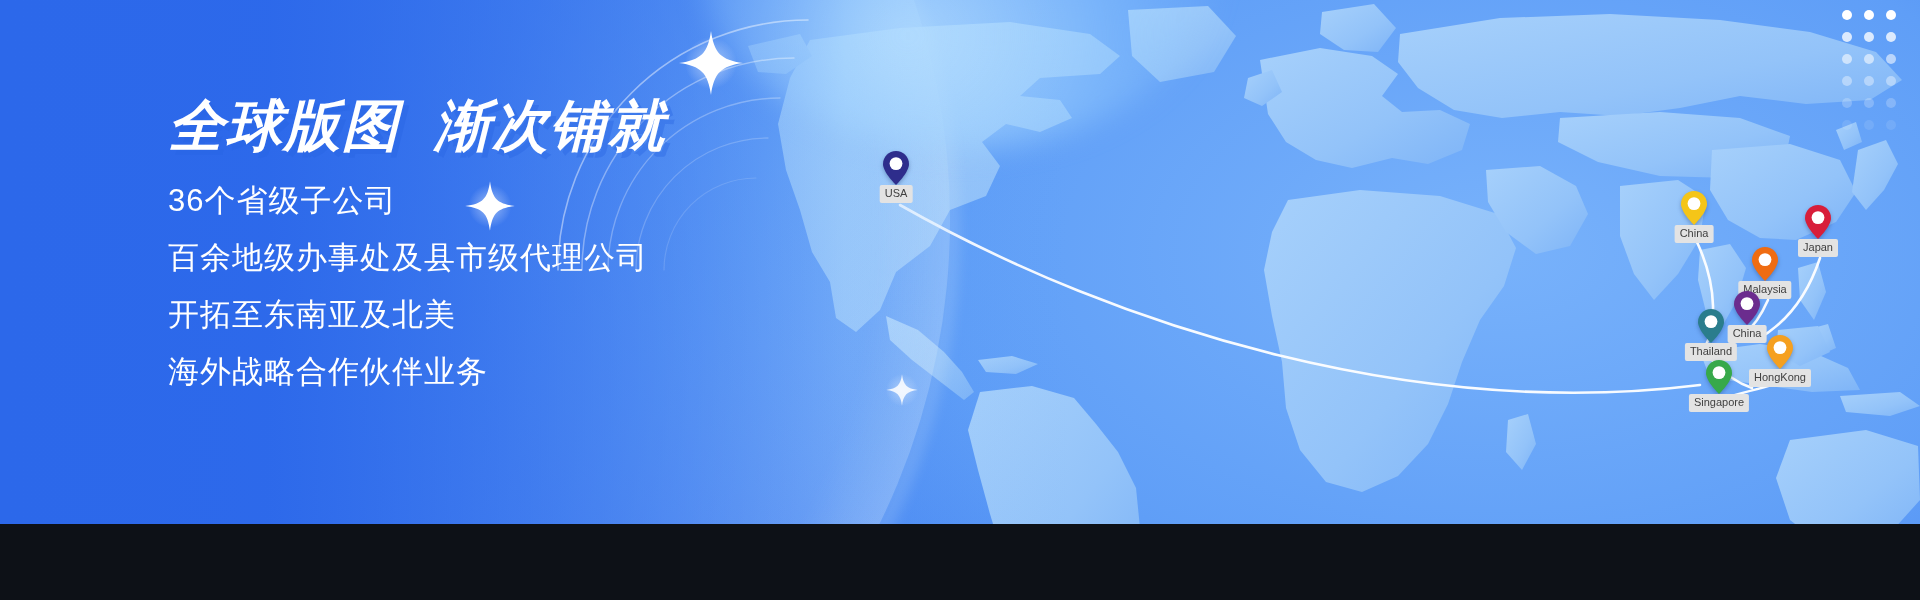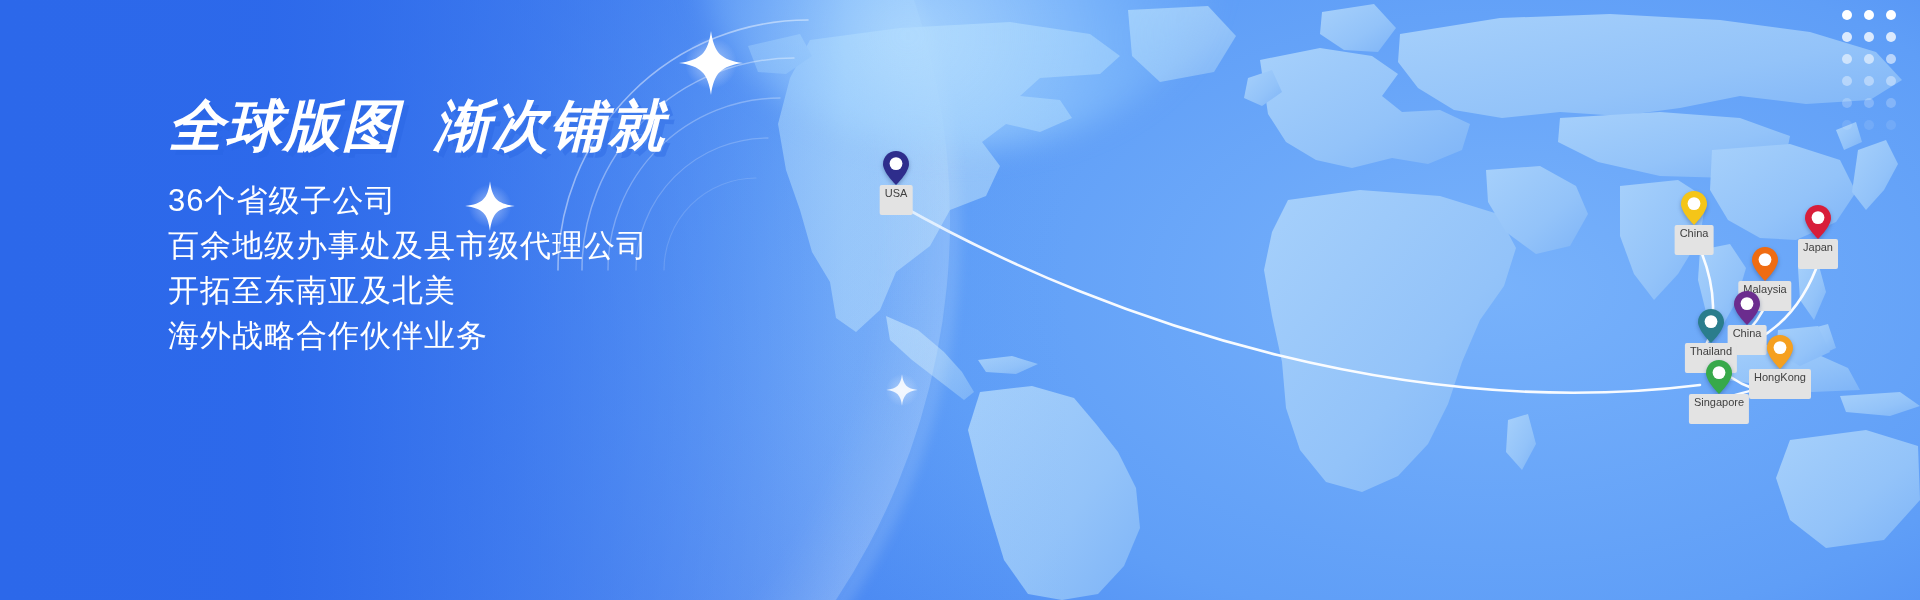--- a/index.html
+++ b/index.html
@@ -1,21 +1,21 @@
 <!DOCTYPE html>
 <html><head>
 <meta charset="utf-8">
 <style>
   * { margin:0; padding:0; box-sizing:border-box; }
   html,body { background:#0d1117; }
   body { font-family:"Liberation Sans", sans-serif; }
 
   .banner{
     position:relative;
-    width:1920px; height:600px;
+    width:1920px; height:524px;
     overflow:hidden;
     background:
       radial-gradient(ellipse 1500px 900px at 78% 48%, #78b2fb 0%, #5f9ef7 38%, #3c79ef 70%, #2c68ea 100%),
       linear-gradient(100deg,#2b62e8 0%,#3570ec 28%,#4f90f4 55%,#69a6f8 100%);
   }
 
   
   .map-layer{ position:absolute; inset:0; }
   .map-svg{ position:absolute; top:0; left:0; width:1920px; height:600px; }
 
@@ -84,21 +84,21 @@
     line-height:1.06;
     color:#ffffff;
     letter-spacing:2px;
     font-style:italic;
     text-shadow:5px 5px 0 rgba(40,100,225,0.38);
     white-space:pre;
   }
   .headline .gap{ display:inline-block; width:34px; }
   .sub{
     margin-top:26px;
-    display:flex; flex-direction:column; gap:4px;
+    display:flex; flex-direction:column; gap:16px;
   }
   .sub div{
     font-family:"Liberation Sans", sans-serif;
     font-size:31px;
     line-height:1.32;
     color:#ffffff;
     letter-spacing:1px;
     white-space:pre;
   }
 
@@ -106,21 +106,21 @@
   .marker{ position:absolute; transform:translate(-50%,-100%); }
   .pin{ position:relative; width:26px; height:34px; }
   .pin svg{ display:block; filter:drop-shadow(0 2px 2px rgba(20,50,110,0.35)); }
   .pin-label{
     position:absolute; top:34px; left:50%; transform:translateX(-50%);
     background:#e3e3e3;
     color:#404040;
     font-family:"Liberation Sans", sans-serif;
     font-size:11px;
     line-height:1;
-    padding:3px 5px 16px;
+    padding:3px 5px 4px;
     border-radius:2px;
     white-space:nowrap;
   }
 </style>
 </head>
 <body>
 
 <div class="banner">
 
   <div class="map-layer">

